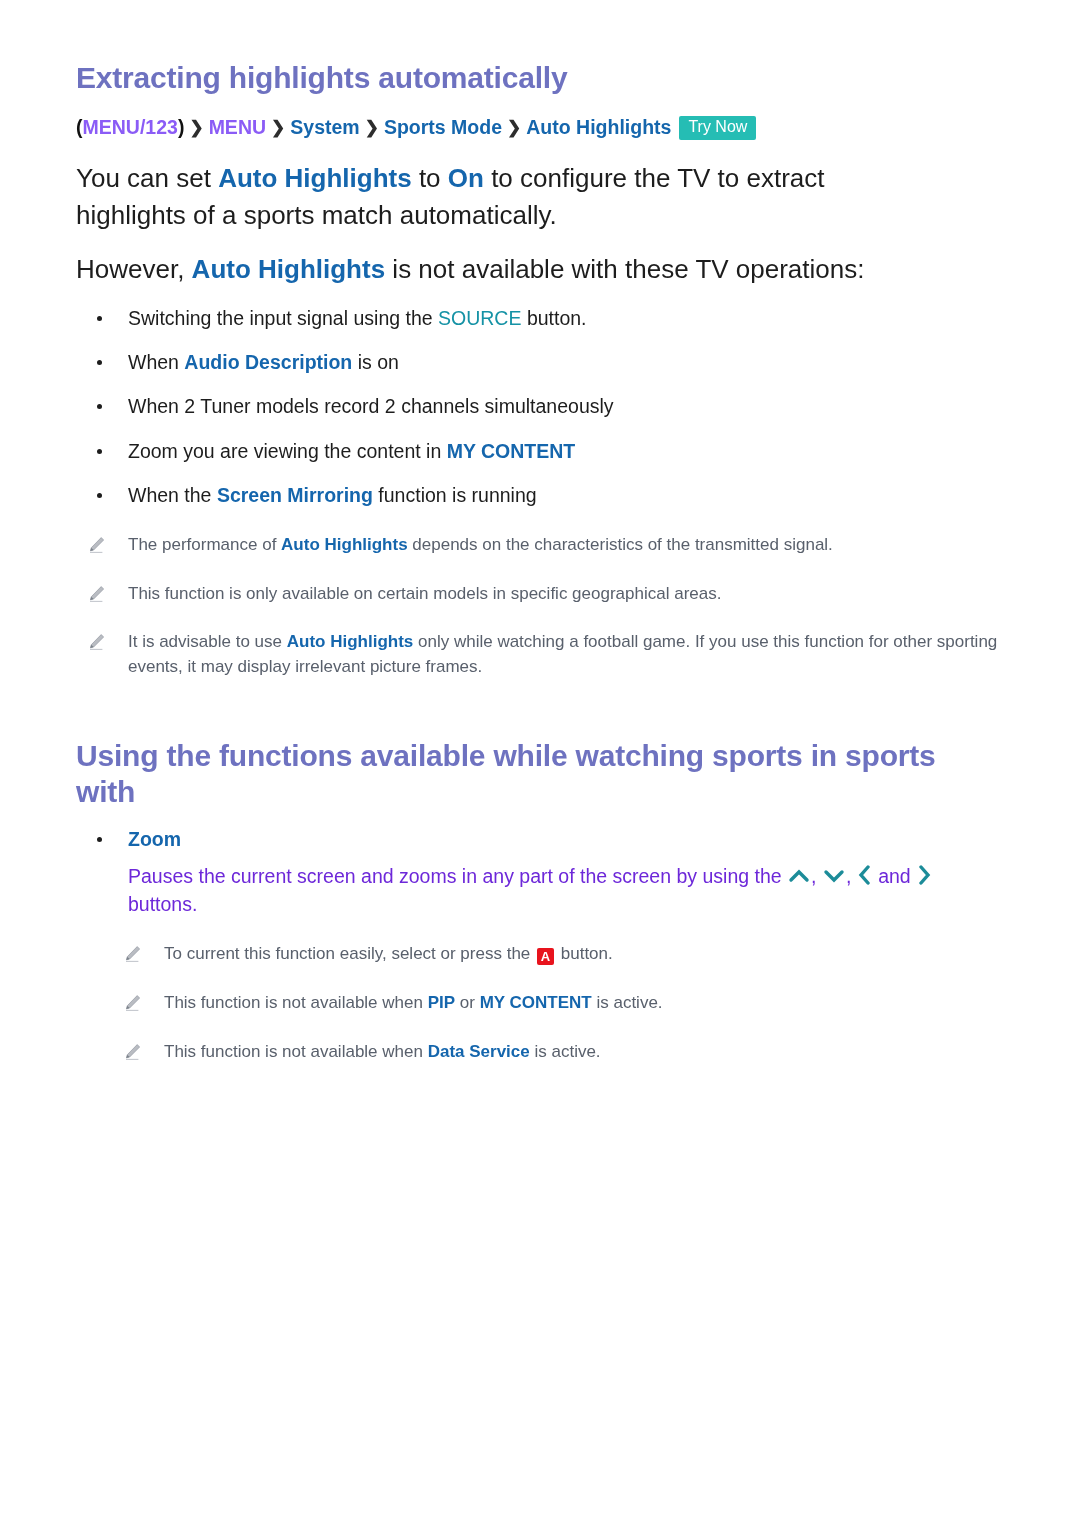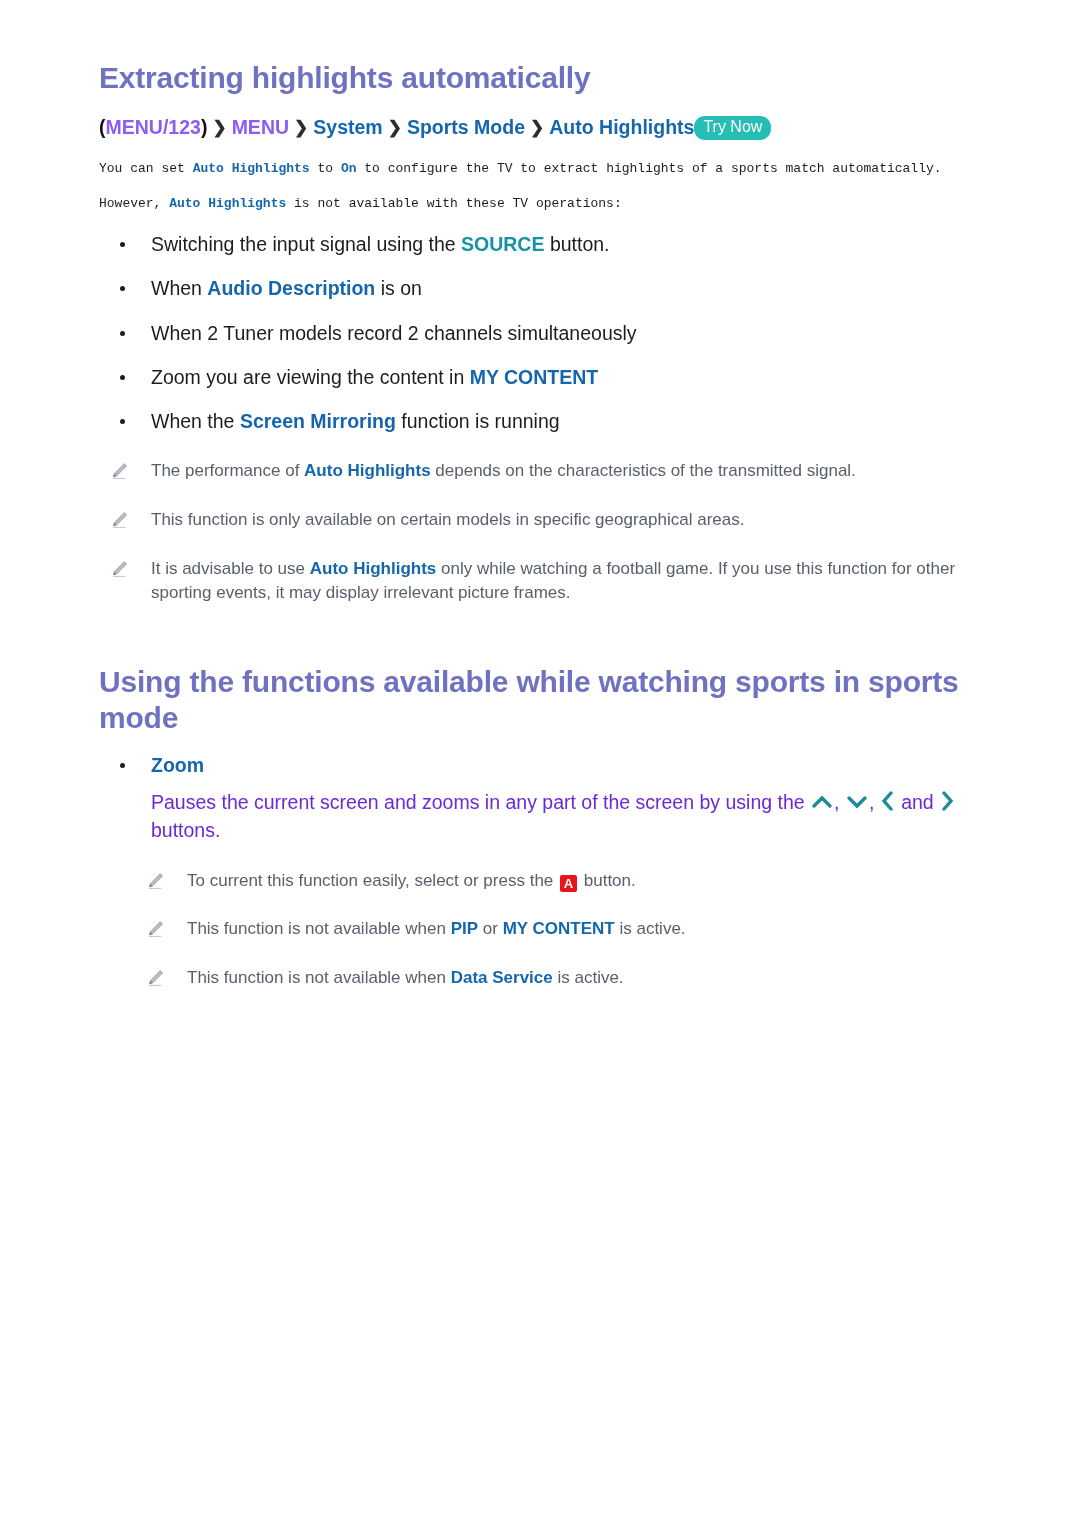--- a/index.html
+++ b/index.html
@@ -12,21 +12,21 @@
     height: 1527px;
     font-family: "Liberation Sans", sans-serif;
     color: #1a1a1a;
     -webkit-font-smoothing: antialiased;
   }
   .page {
     position: relative;
     width: 1080px;
     height: 1527px;
     box-sizing: border-box;
-    padding: 60px 78px 0 99px;
+    padding: 60px 78px 0 76px;
   }
 
   
   h1.section-title {
     font-size: 30px;
     font-weight: bold;
     color: #6e72c0;
     margin: 0 0 17px 0;
     letter-spacing: -0.2px;
     line-height: 1.2;
@@ -54,45 +54,44 @@
     padding: 0 5px;
     position: relative;
     top: -1px;
   }
   .try-now {
     display: inline-block;
     background: #25bdb4;
     color: #ffffff;
     font-size: 16px;
     font-weight: normal;
-    border-radius: 11px;
+    border-radius: 2px;
     padding: 1px 9px 3px 9px;
-    margin-left: 0;
+    margin-left: 8px;
     position: relative;
     top: -2px;
     line-height: 1.25;
     white-space: nowrap;
   }
 
   
   p.body {
-    font-size: 13px;
+    font-size: 26px;
     line-height: 1.42;
     margin: 0 0 17px 0;
     color: #1d1d1d;
     max-width: 860px;
-    font-family: Liberation Mono, monospace;
   }
   .kw {
     color: #1566ad;
     font-weight: bold;
   }
   .kw-teal {
     color: #1592a5;
-    font-weight: bold;
+    font-weight: normal;
   }
 
   
   ul.bullets {
     list-style: none;
     margin: 0 0 0 0;
     padding: 0;
   }
   ul.bullets > li {
     position: relative;
@@ -232,21 +231,21 @@
       <span class="pencil">
         <svg width="20" height="20" viewBox="0 0 20 20">
           <path d="M15.2 2.6 L17.6 5.0 L7.6 15.0 L4.4 15.9 L5.3 12.7 Z" fill="#b9bcc2" stroke="#9aa0a8" stroke-width="0.8"></path>
           <path d="M5.3 12.7 L7.6 15.0 L4.4 15.9 Z" fill="#7d838c"></path>
           <line x1="4.0" y1="17.4" x2="16.4" y2="17.4" stroke="#c4c8ce" stroke-width="1.1"></line>
         </svg>
       </span><span>It is advisable to use </span><span class="note-kw">Auto Highlights</span><span> only while watching a football game. If you use this function for other sporting events, it may display irrelevant picture frames.</span>
     </div>
   </div>
 
-  <h1 class="section-title second">Using the functions available while watching sports in sports mode</h1>
+  <h1 class="section-title second">Using the functions available while watching sports in sports with</h1>
 
 
   <ul class="bullets">
     <li style="margin-bottom:8px;">
       <span class="dot"></span><span class="zoom-label">Zoom</span>
       <div class="sub-para">
         <span>Pauses the current screen and zooms in any part of the screen by using the </span><span class="chev"><svg width="22" height="18" viewBox="0 0 22 18">
               <path d="M3 13 L11 5 L19 13" fill="none" stroke="#1c8c99" stroke-width="3.4" stroke-linecap="round" stroke-linejoin="miter"></path>
             </svg></span><span>, </span><span class="chev"><svg width="22" height="18" viewBox="0 0 22 18">
               <path d="M3 5 L11 13 L19 5" fill="none" stroke="#1c8c99" stroke-width="3.4" stroke-linecap="round" stroke-linejoin="miter"></path>

